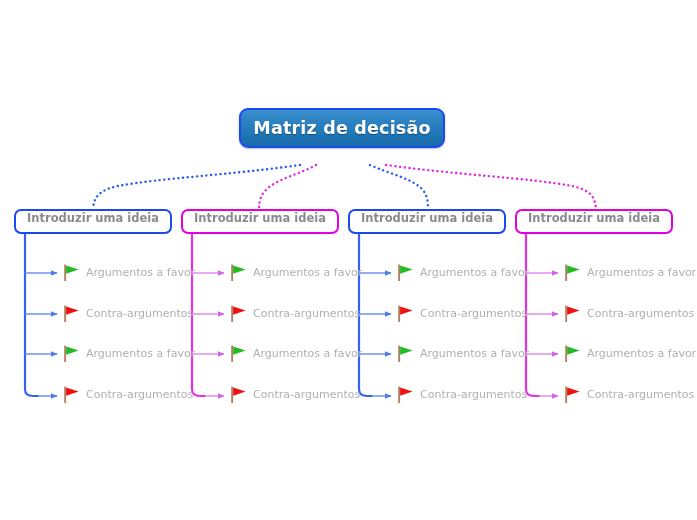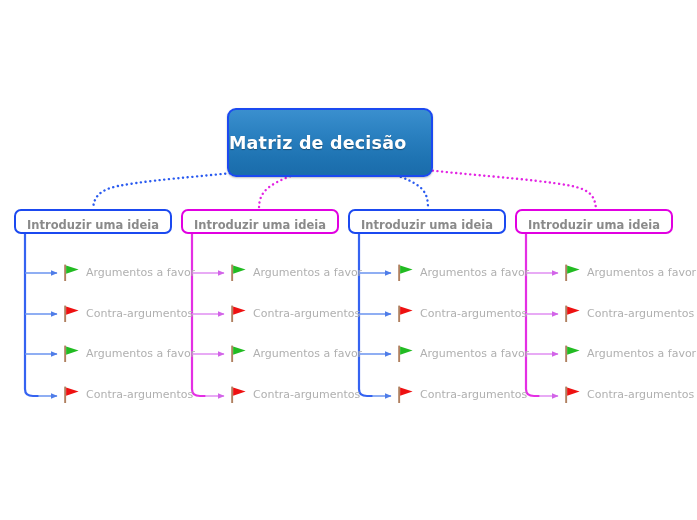--- a/index.html
+++ b/index.html
@@ -30,31 +30,31 @@
     left: 0;
     top: 0;
     width: 697px;
     height: 520px;
     pointer-events: none;
   }
 
   
   .root-node {
     position: absolute;
-    left: 227px;
+    left: 239px;
     top: 108px;
     width: 206px;
-    height: 69px;
+    height: 40px;
     box-sizing: border-box;
     border: 2px solid #1b49f0;
     border-radius: 9px;
     background: linear-gradient(180deg, #3a8fce 0%, #2a80c0 38%, #1f74b3 72%, #1a6cab 100%);
     display: flex;
     align-items: center;
-    justify-content: flex-start;
+    justify-content: center;
     box-shadow: 0 1px 2px rgba(0,0,0,0.25);
   }
   .root-node .root-label {
     color: #ffffff;
     font-size: 17.5px;
     font-weight: bold;
     letter-spacing: 0.2px;
     white-space: nowrap;
     text-shadow: 0 1px 1px rgba(0,0,0,0.35);
   }
@@ -63,21 +63,21 @@
   .branch-node {
     position: absolute;
     top: 209px;
     width: 158px;
     height: 25px;
     box-sizing: border-box;
     background: #ffffff;
     border: 2px solid #1b49f0;
     border-radius: 7px;
     display: flex;
-    align-items: flex-end;
+    align-items: flex-start;
     justify-content: center;
   }
   .branch-node.magenta { border-color: #e100e1; }
   .branch-node .branch-label {
     color: #8a8a8a;
     font-size: 11.5px;
     font-weight: bold;
     white-space: nowrap;
   }
 

